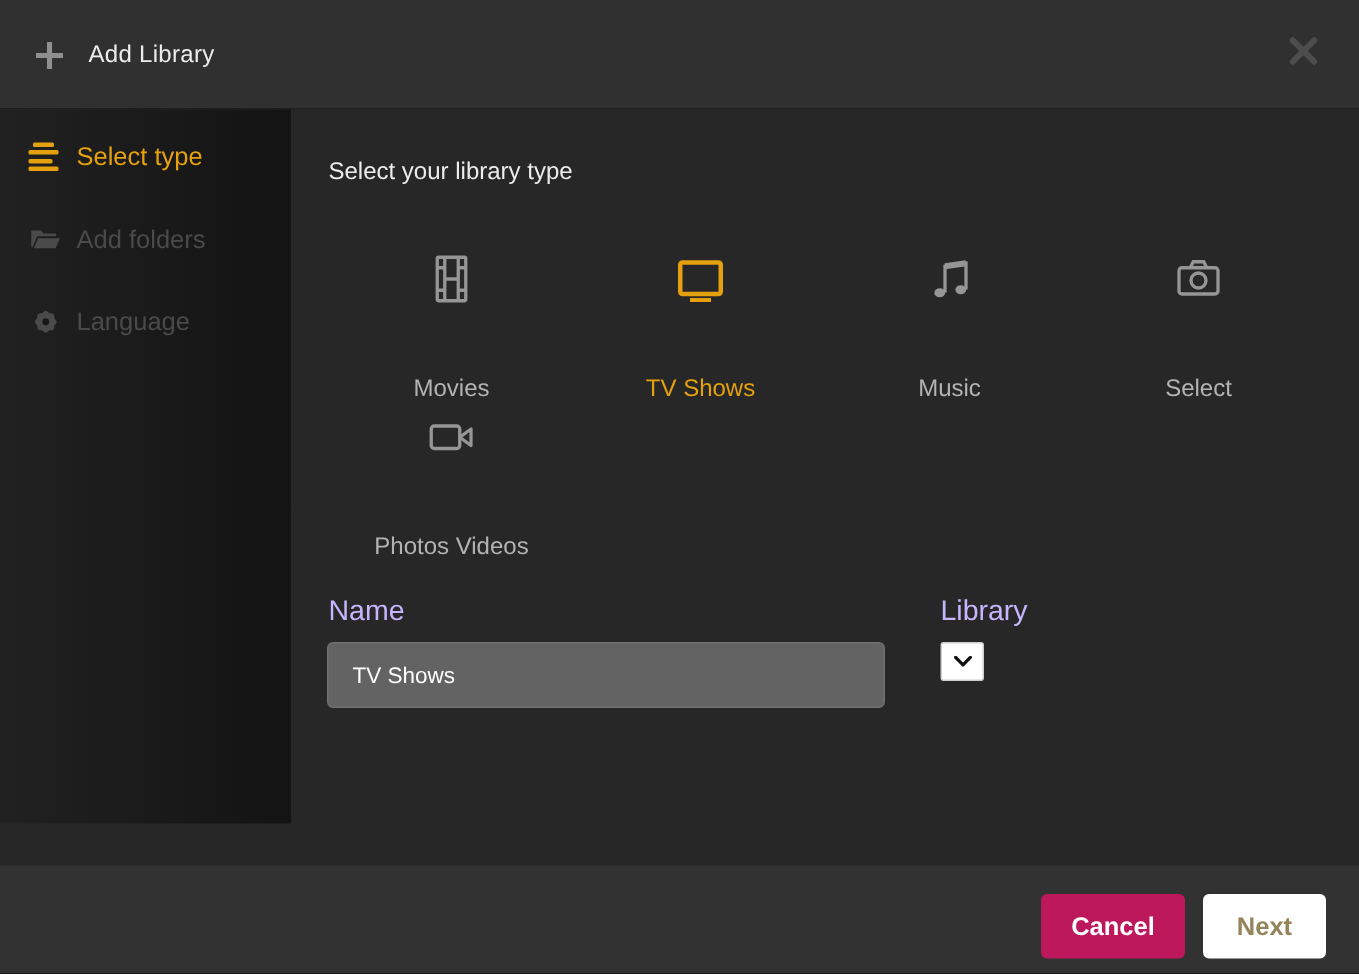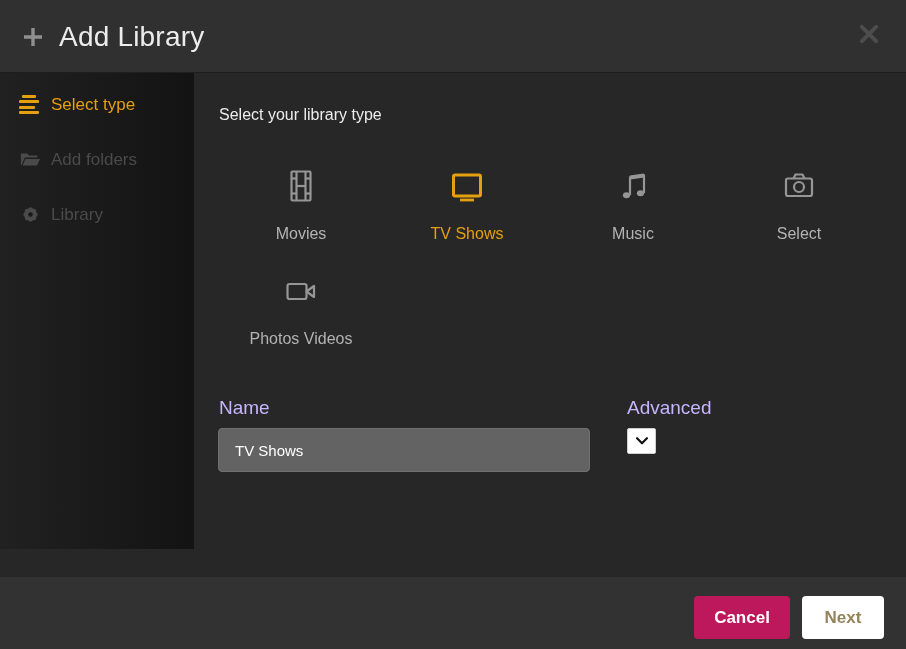--- a/index.html
+++ b/index.html
@@ -5,21 +5,21 @@
   html,body{margin:0;padding:0;background:#000;}
   body{width:906px;height:649px;overflow:hidden;font-family:"Liberation Sans",sans-serif;
        -webkit-font-smoothing:antialiased;}
   .dialog{position:relative;width:906px;height:649px;background:#272727;}
 
   
   .hdr{position:absolute;left:0;top:0;width:906px;height:73px;background:#303030;
        border-bottom:1px solid #1e1e1e;box-sizing:border-box;}
   .hdr-plus{position:absolute;left:22px;top:26px;width:22px;height:22px;color:#8f8f8f;}
   .hdr-title{position:absolute;left:59px;top:0;height:73px;line-height:73px;
-       font-size:28px;color:#ececec;font-weight:400;letter-spacing:.2px;}
+       font-size:16px;color:#ececec;font-weight:400;letter-spacing:.2px;}
   .close-btn{position:absolute;right:22px;top:21px;width:26px;height:26px;border:0;
        background:transparent;padding:0;cursor:pointer;color:#4d4d4d;}
 
   
   .sidebar{position:absolute;left:0;top:73px;width:194px;height:476px;
        background:linear-gradient(to right,#212121,#131313);padding-top:4px;box-sizing:border-box;}
   .side-item{height:55px;display:flex;align-items:center;padding-left:19px;cursor:pointer;}
   .side-item .s-icon{width:22px;height:22px;margin-right:10px;display:flex;
        align-items:center;justify-content:center;flex:0 0 22px;}
   .side-item .s-label{font-size:17px;}
@@ -29,21 +29,21 @@
   .lines-icon{display:flex;flex-direction:column;justify-content:center;width:22px;}
   .lines-icon i{display:block;height:3px;background:#e5a00d;border-radius:1px;margin:1.3px 0;}
   .lines-icon i:nth-child(1){width:14px;margin-left:3px;}
   .lines-icon i:nth-child(2){width:20px;}
   .lines-icon i:nth-child(3){width:16px;}
   .lines-icon i:nth-child(4){width:20px;}
 
   
   .heading{position:absolute;left:219px;top:106px;font-size:16px;color:#ececec;font-weight:500;}
   .types-grid{position:absolute;left:218px;top:160px;width:664px;display:flex;flex-wrap:wrap;}
-  .type-cell{width:166px;height:105px;display:flex;flex-direction:column;align-items:center;cursor:pointer;}
+  .type-cell{width:166px;height:105px;display:flex;flex-direction:column;align-items:center;cursor:pointer;gap:26px;}
   .type-cell .t-icon{width:36px;height:36px;margin-top:8px;color:#969696;}
   .type-cell .t-label{margin-top:21px;font-size:16px;color:#b3b3b3;}
   .type-cell.selected .t-icon{color:#e5a00d;}
   .type-cell.selected .t-label{color:#e5a00d;}
 
   .field-label{position:absolute;font-size:19px;color:#c4b5fd;}
   .name-label{left:219px;top:397px;}
   .name-input{position:absolute;left:218px;top:428px;width:372px;height:44px;box-sizing:border-box;
        background:#636363;border:1px solid #707070;border-radius:4px;color:#ffffff;
        font-size:15px;font-family:"Liberation Sans",sans-serif;padding:0 0 0 16px;outline:none;}
@@ -104,21 +104,21 @@
       <span class="s-label">Add folders</span>
     </div>
     <div class="side-item dim">
       <span class="s-icon">
         <svg width="21" height="21" viewBox="0 0 24 24" fill="currentColor">
           <rect x="5.5" y="5.5" width="13" height="13" rx="2.5"></rect>
           <rect x="5.5" y="5.5" width="13" height="13" rx="2.5" transform="rotate(45 12 12)"></rect>
           <circle cx="12" cy="12" r="2.6" fill="#181818"></circle>
         </svg>
       </span>
-      <span class="s-label">Library</span>
+      <span class="s-label">Language</span>
     </div>
   </div>
 
   <div class="heading">Select your library type</div>
 
   <div class="types-grid">
     <div class="type-cell">
       <span class="t-icon">
         <svg width="36" height="36" viewBox="0 0 36 36" fill="none" stroke="currentColor" stroke-width="2.2">
           <rect x="8.5" y="3.5" width="19" height="29" rx="1"></rect>
@@ -170,21 +170,21 @@
           <path d="M23.5 18.5 L31 13 V24 Z" stroke-linejoin="round"></path>
         </svg>
       </span>
       <span class="t-label">Photos Videos</span>
     </div>
   </div>
 
   <span class="field-label name-label">Name</span>
   <input class="name-input" type="text" value="TV Shows" style="">
 
-  <span class="field-label lang-label">Advanced</span>
+  <span class="field-label lang-label">Library</span>
   <div class="lang-select">
     <span>
       <svg width="12" height="8" viewBox="0 0 11 7">
           <path d="M1 1 L5.5 5.6 L10 1" stroke="#111" stroke-width="2" fill="none" stroke-linecap="round" stroke-linejoin="round"></path>
         </svg>
     </span>
   </div>
 
   <div class="ftr">
     <button class="btn btn-cancel">Cancel</button>

